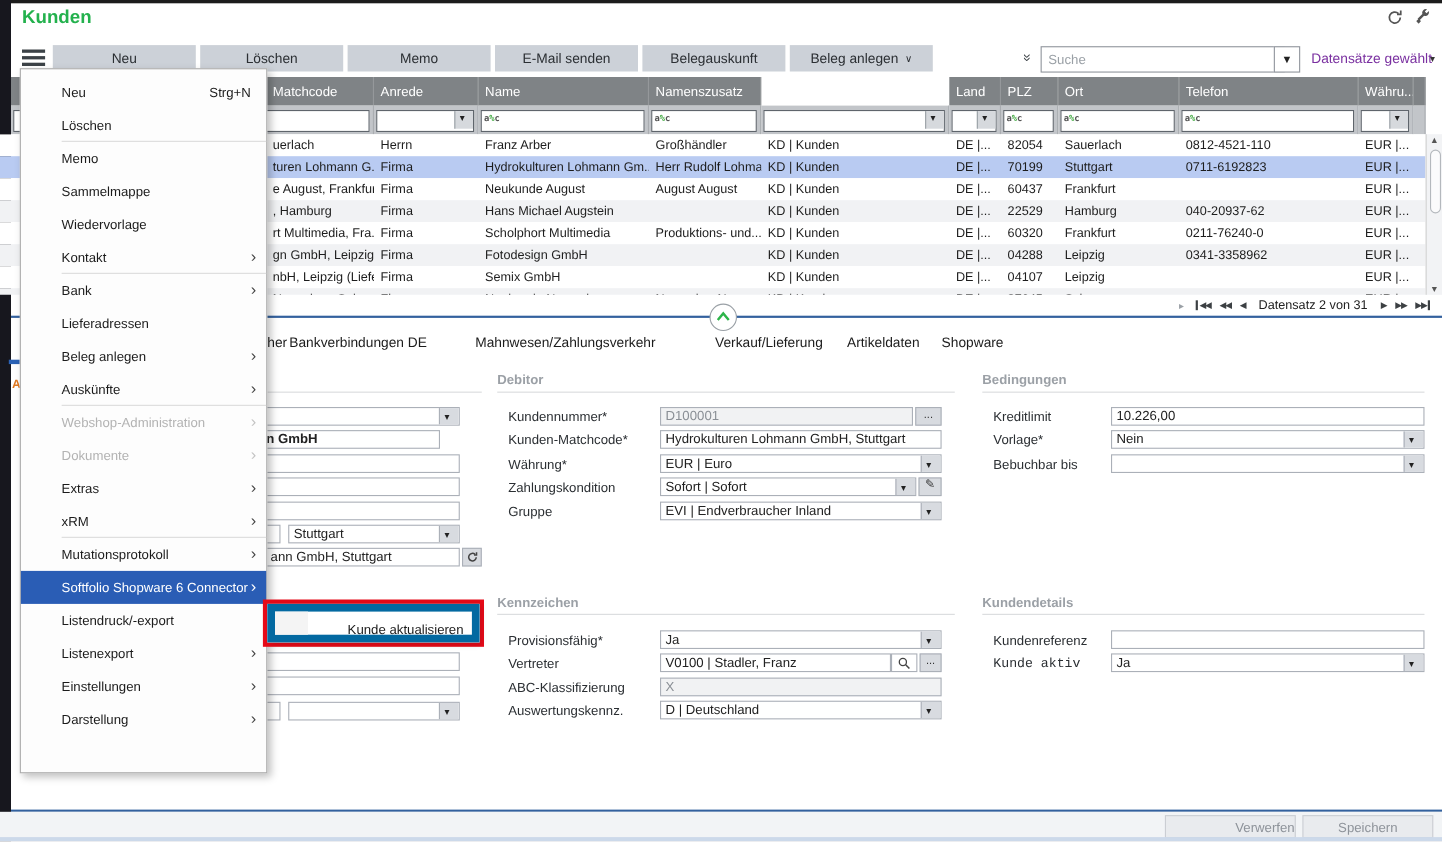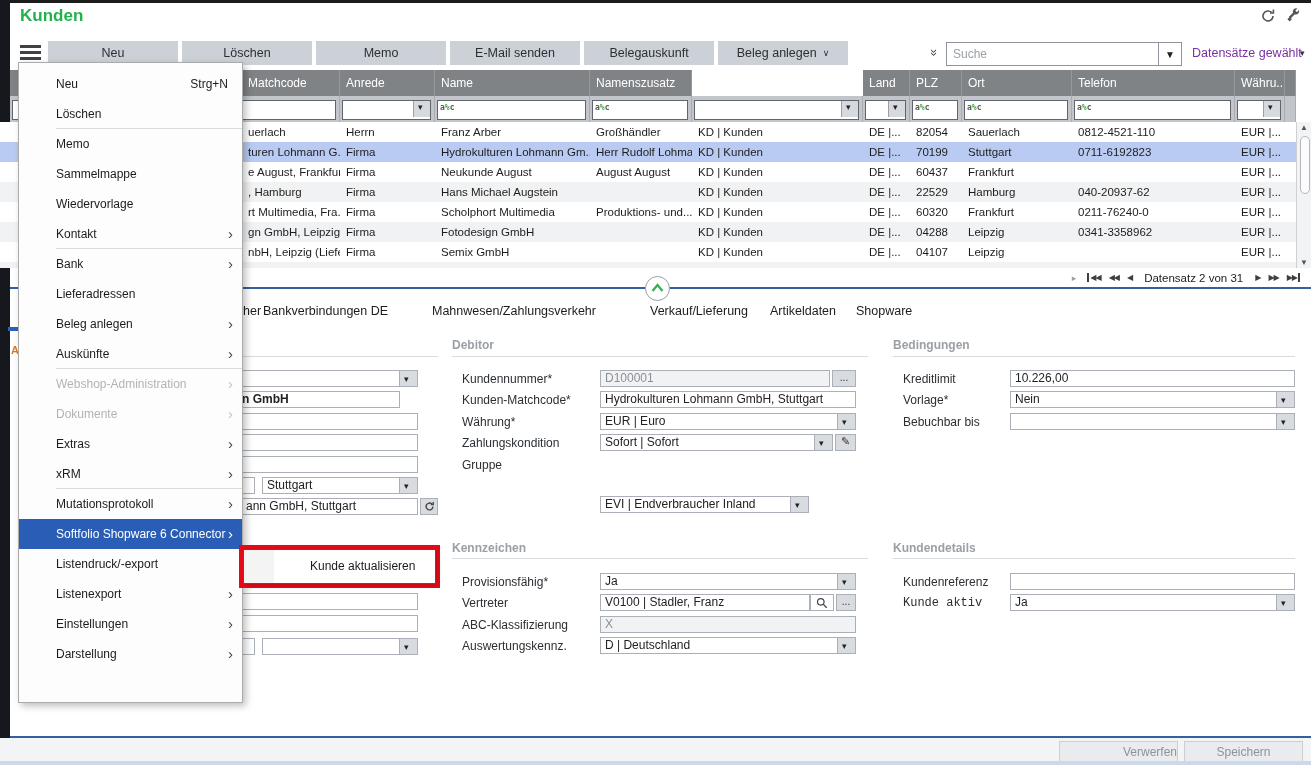--- a/index.html
+++ b/index.html
@@ -107,21 +107,21 @@
   .mi .mi-shortcut{position:absolute;right:14px;color:#1b1b1b;}
   .mi .mi-arrow{position:absolute;right:9px;top:0;font-size:15px;color:#444;}
   .mi.disabled{color:#b3b3b3;}
   .mi.disabled .mi-arrow{color:#c3c3c3;}
   .mi.selected{background:#2a5db5;color:#fff;}
   .mi.selected .mi-arrow{color:#fff;}
   .mi.sep-after::after{content:"";position:absolute;left:37px;right:0;bottom:0;height:1px;background:#dcdcdc;}
 
   
   .redbox{left:239px;top:545px;width:201px;height:43px;border:4px solid #e60a18;box-sizing:border-box;z-index:60;}
-  .flyout{left:243px;top:549px;width:193px;height:35px;background:#fff;border:1px solid #0369a1;
+  .flyout{left:243px;top:549px;width:193px;height:35px;background:#fff;border:7px solid #0369a1;
           box-sizing:border-box;z-index:61;box-shadow:2px 2px 5px rgba(0,0,0,.15);}
   .flyout .gutter{position:absolute;left:0;top:0;bottom:0;width:30px;background:#f4f4f4;}
   .flyout .fly-label{position:absolute;left:66px;top:0;line-height:33px;font-size:12px;color:#1b1b1b;white-space:nowrap;}
 
   
   .footer-band{left:0;top:738px;width:1311px;height:27px;background:#f2f4f6;}
   .bottom-strip{left:0;top:761px;width:1311px;height:4px;background:#ccd9ea;}
   .foot-btn{position:absolute;top:741px;width:119px;height:21px;background:#e9ebee;border:1px solid #cbced3;
           box-sizing:border-box;color:#8e939a;font-size:12px;display:flex;align-items:center;justify-content:center;cursor:pointer;}
 
@@ -430,21 +430,21 @@
     <div class="finput disabled" style="left:600px;top:370px;width:230px;"><span class="fval">D100001</span></div>
     <div class="sq-btn" style="left:832px;top:370px;width:24px;"><span>...</span></div>
     <div class="flabel" style="left:462px;top:392px;">Kunden-Matchcode*</div>
     <div class="finput" style="left:600px;top:391px;width:256px;"><span class="fval">Hydrokulturen Lohmann GmbH, Stuttgart</span></div>
     <div class="flabel" style="left:462px;top:414px;">Währung*</div>
     <div class="finput fselect" style="left:600px;top:413px;width:256px;"><span class="fval">EUR | Euro</span><span class="dd-btn"></span></div>
     <div class="flabel" style="left:462px;top:435px;">Zahlungskondition</div>
     <div class="finput fselect" style="left:600px;top:434px;width:233px;"><span class="fval">Sofort | Sofort</span><span class="dd-btn"></span></div>
     <div class="sq-btn pencil" style="left:835px;top:434px;width:21px;"></div>
     <div class="flabel" style="left:462px;top:457px;">Gruppe</div>
-    <div class="finput fselect" style="left:600px;top:456px;width:209px;margin-top:40px;"><span class="fval">EVI | Endverbraucher Inland</span><span class="dd-btn"></span></div>
+    <div class="finput fselect" style="left:600px;top:456px;width:256px;"><span class="fval">EVI | Endverbraucher Inland</span><span class="dd-btn"></span></div>
   </div>
 
   <div>
     <div class="sec-title" style="left:893px;top:338px;">Bedingungen</div>
     <div class="sec-rule" style="left:893px;top:356px;width:402px;"></div>
     <div class="flabel" style="left:903px;top:371px;">Kreditlimit</div>
     <div class="finput" style="left:1010px;top:370px;width:285px;"><span class="fval">10.226,00</span></div>
     <div class="flabel" style="left:903px;top:392px;">Vorlage*</div>
     <div class="finput fselect" style="left:1010px;top:391px;width:285px;"><span class="fval">Nein</span><span class="dd-btn"></span></div>
     <div class="flabel" style="left:903px;top:414px;">Bebuchbar bis</div>

